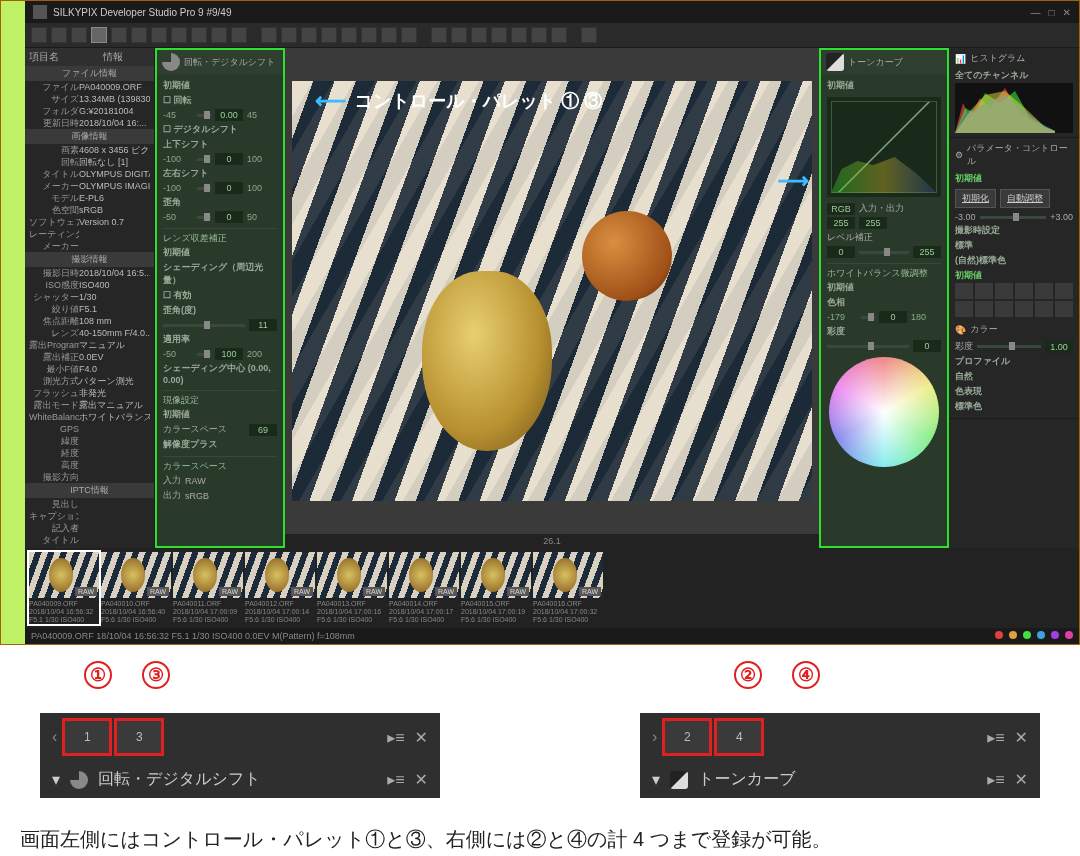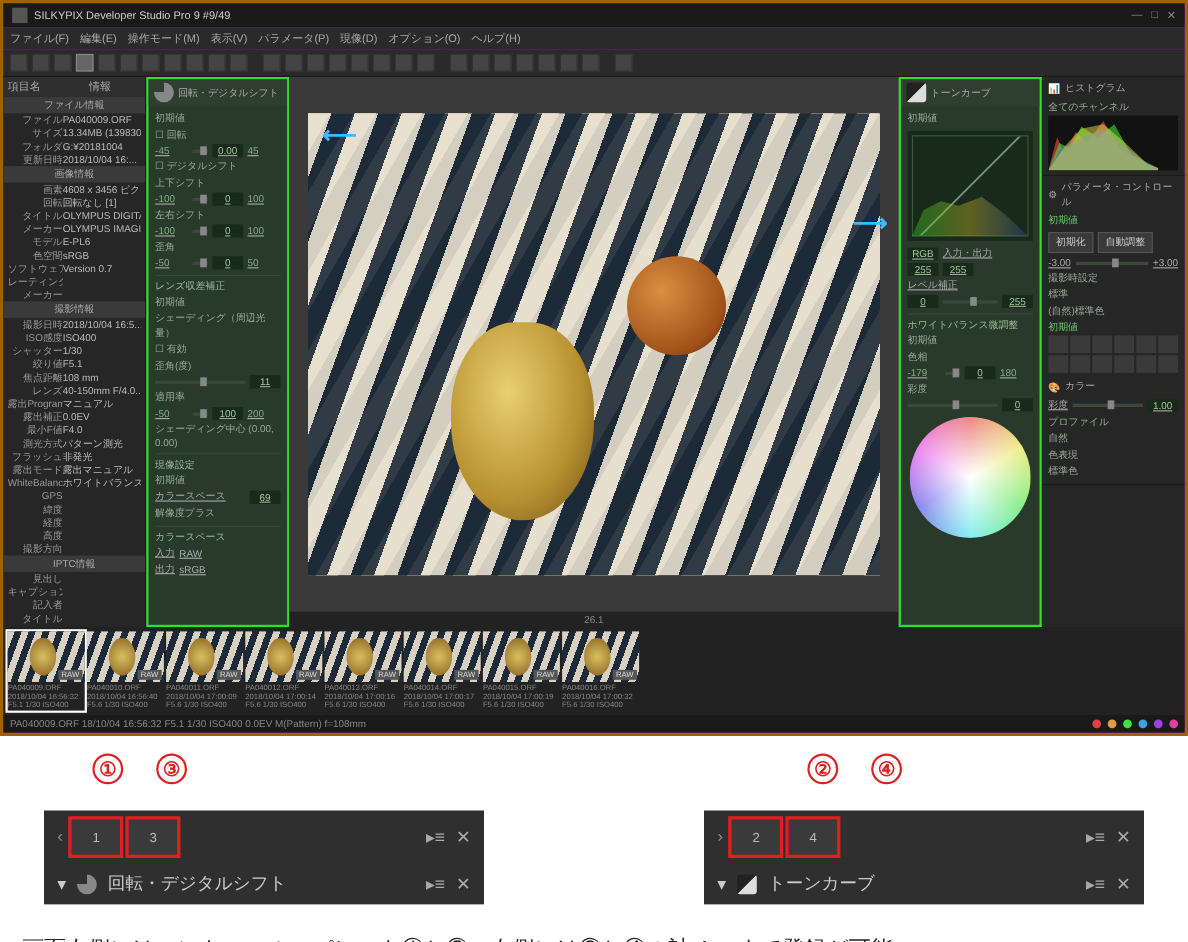--- a/index.html
+++ b/index.html
@@ -1,18 +1,18 @@
 <!DOCTYPE html>
 <html><head>
 <meta charset="utf-8">
 <style>
 * { box-sizing: border-box; margin: 0; padding: 0; font-family: "Meiryo", sans-serif; }
 body { background: #fff; width: 1080px; }
 
-.app { background: #a21caf; color: #aaa; font-size: 10px; position: relative; border: 3px solid #a16207; }
+.app { background: #bef264; color: #aaa; font-size: 10px; position: relative; border: 1px solid #a16207; padding-left: 24px; }
 .titlebar { background: #1a1a1a; color: #ccc; padding: 4px 8px; display: flex; align-items: center; gap: 6px; }
 .titlebar .icon { width: 14px; height: 14px; background: #555; }
 .titlebar .win-controls { margin-left: auto; display: flex; gap: 8px; color: #888; }
 .menubar { background: #2a2a2a; padding: 3px 6px; display: flex; gap: 10px; color: #aaa; font-size: 10px; }
 .toolbar { background: #2a2a2a; padding: 4px 6px; display: flex; gap: 4px; border-bottom: 1px solid #1a1a1a; }
 .tbtn { width: 16px; height: 16px; background: #444; border: 1px solid #333; }
 .tbtn.sel { background: #666; border-color: #888; }
 .tsep { width: 6px; }
 
 .main { display: flex; height: 500px; }
@@ -24,22 +24,22 @@
 .section-h { background: #3a3a3a; text-align: center; padding: 1px; font-size: 9px; }
 .inforow { display: flex; padding: 0 4px; font-size: 9px; line-height: 12px; }
 .inforow .k { width: 50px; color: #999; overflow: hidden; white-space: nowrap; text-align: right; }
 .inforow .v { flex: 1; color: #bbb; overflow: hidden; white-space: nowrap; }
 
 
 .palette { width: 130px; background: #2a3a2a; border: 2px solid #2ee02e; position: relative; overflow: hidden; }
 .palette.right { width: 130px; }
 .phdr { background: #2f3f2f; padding: 3px 5px; display: flex; align-items: center; gap: 4px; font-size: 9px; }
 .pbody { padding: 4px 6px; }
-.pitem { font-size: 9px; padding: 1px 0; color: #9a9; }
-.slider-row { display: flex; align-items: center; gap: 4px; padding: 1px 0; font-size: 9px; text-decoration: underline; }
+.pitem { font-size: 9px; padding: 1px 0; color: #9a9; font-weight: bold; }
+.slider-row { display: flex; align-items: center; gap: 4px; padding: 1px 0; font-size: 9px; }
 .slider-row .lbl { width: 30px; color: #8a8; }
 .slider-row .sl { flex: 1; height: 3px; background: #3a4a3a; position: relative; }
 .slider-row .sl::after { content:""; position:absolute; width:6px; height:8px; background:#888; top:-3px; left:50%; }
 .slider-row .val { width: 28px; text-align: center; background: #1a2a1a; color: #9c9; font-size: 9px; padding: 1px; }
 .psec { border-top: 1px solid #3a4a3a; margin-top: 4px; padding-top: 3px; font-size: 9px; color: #9b9; }
 
 
 .center { flex: 1; display: flex; flex-direction: column; background: #333; position: relative; }
 .viewer { flex: 1; background: #3a3a3a; display: flex; align-items: center; justify-content: center; position: relative; }
 .photo { width: 520px; height: 420px; background:
@@ -63,36 +63,36 @@
 .thumb .badge { position:absolute; right:2px; bottom:2px; background:#555; color:#ddd; font-size:7px; padding:1px 3px;}
 .thumb.sel { outline: 2px solid #fff; }
 .thumb .cap { font-size: 7px; color: #888; line-height: 8px; padding-top: 2px; }
 
 
 .rightcol { width: 130px; background: #262626; }
 .rpanel { border-bottom: 1px solid #1a1a1a; padding: 4px 6px; }
 .rpanel .t { font-size: 9px; color: #aaa; padding-bottom: 3px; display:flex; align-items:center; gap:4px;}
 .histo { height: 50px; background: #111; position: relative; overflow: hidden; }
 .histo .curve { position:absolute; bottom:0; left:0; right:0; height:100%; }
-.btn-sm { background: #3a3a3a; border: 1px solid #555; color: #ccc; font-size: 9px; padding: 2px 6px; }
+.btn-sm { background: #3a3a3a; border: 1px solid #555; color: #ccc; font-size: 9px; padding: 2px 6px; text-decoration: underline; }
 .btn-row { display: flex; gap: 4px; margin: 3px 0; }
 .icon-grid { display: grid; grid-template-columns: repeat(6, 1fr); gap: 2px; }
 .icon-grid .ic { height: 16px; background: #3a3a3a; }
 
 
 .tcurve { height: 100px; background: #1a2a1a; position: relative; margin: 4px 0; }
 .tcurve::before { content:""; position:absolute; inset:4px; border:1px solid #3a5a3a;
   background: linear-gradient(135deg, transparent 49%, #8a8 50%, transparent 51%); }
 .tc-histo { position:absolute; bottom:4px; left:4px; right:4px; height:40px;
   background: linear-gradient(90deg, rgba(40,200,40,.4), rgba(200,180,40,.4), rgba(40,80,200,.3)); clip-path: polygon(0 100%, 10% 40%, 25% 20%, 40% 30%, 60% 10%, 80% 50%, 100% 100%);}
 .colorwheel { width: 110px; height: 110px; border-radius: 50%; margin: 4px auto;
   background: radial-gradient(circle at center, #fff 0%, rgba(255,255,255,0) 70%),
     conic-gradient(#e88, #ee8, #8e8, #8ee, #88e, #e8e, #e88); }
 
-.statusbar { background: #1a1a1a; padding: 3px 6px; font-size: 9px; color: #888; display:flex;align-items:center;}
+.statusbar { background: #1a1a1a; padding: 3px 6px; font-size: 9px; color: #888; display:flex;}
 .statusbar .dots { margin-left:auto; display:flex; gap:6px;}
 .statusbar .dot { width:8px; height:8px; border-radius:50%; }
 
 
 .strips { display: flex; gap: 200px; padding: 20px 40px 10px; }
 .strip { background: #2f2f2f; width: 400px; }
 .strip-row1 { background: #2f2f2f; padding: 8px 12px; display:flex; align-items:center; gap:8px; }
 .strip-row2 { background: #2f2f2f; padding: 8px 12px; display:flex; align-items:center; gap:10px; font-size: 16px; color:#ccc;}
 .tab-btn { width: 44px; height: 32px; background: #3a3a3a; display:flex; align-items:center; justify-content:center; color:#bbb; font-size:12px; }
 .tab-btn.boxed { outline: 3px solid #e02020; }
@@ -113,30 +113,20 @@
   <div class="titlebar">
     <span class="icon"></span>
     <span>SILKYPIX Developer Studio Pro 9    #9/49</span>
     <div class="win-controls">
       <span>—</span>
       <span>□</span>
       <span>✕</span>
     </div>
   </div>
 
-  <div class="menubar">
-    <span>ファイル(F)</span>
-    <span>編集(E)</span>
-    <span>操作モード(M)</span>
-    <span>表示(V)</span>
-    <span>パラメータ(P)</span>
-    <span>現像(D)</span>
-    <span>オプション(O)</span>
-    <span>ヘルプ(H)</span>
-  </div>
 
   <div class="toolbar">
     <span class="tbtn"></span>
     <span class="tbtn"></span>
     <span class="tbtn"></span>
     <span class="tbtn sel"></span>
     <span class="tbtn"></span>
     <span class="tbtn"></span>
     <span class="tbtn"></span>
     <span class="tbtn"></span>
@@ -405,20 +395,21 @@
 
     <div class="center">
       <div class="viewer">
         <div class="photo">
           <div class="stripes"></div>
           <div class="pear"></div>
           <div class="pear s"></div>
         </div>
         <div class="annot" style="top:40px; left:30px;">
           <span class="arrow">⟵</span>
+          <span>コントロール・パレット ① ③</span>
         </div>
         <div class="annot" style="top:120px; right:10px;">
           <span class="arrow">⟶</span>
         </div>
       </div>
       <div style="background:#222;padding:2px 6px;font-size:9px;color:#888;text-align:center">26.1</div>
     </div>
 
     <div class="palette right">
       <div class="phdr">

